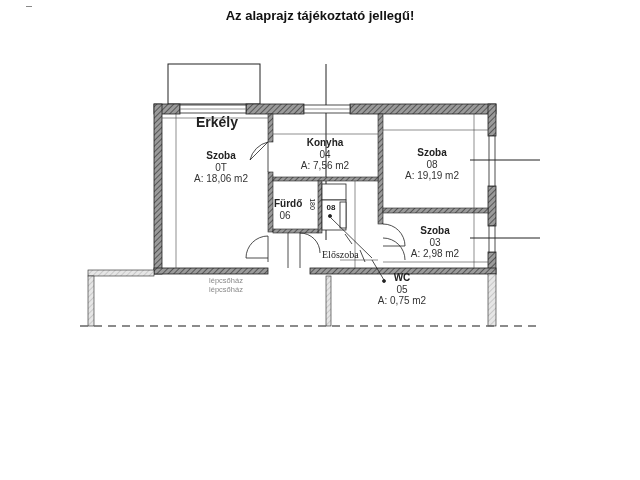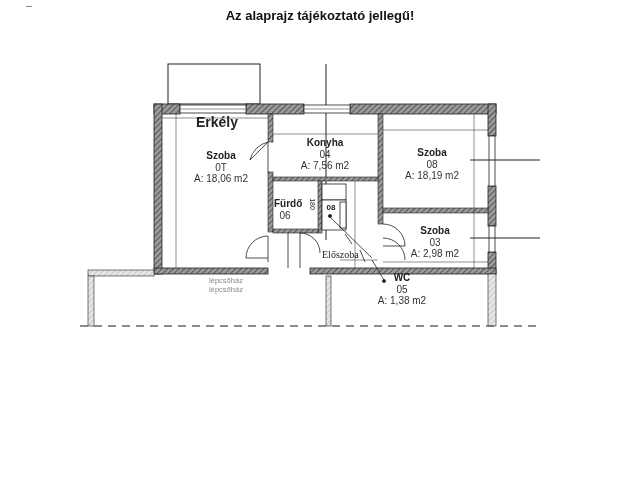--- a/index.html
+++ b/index.html
@@ -135,40 +135,40 @@
 
 <div class="lbl" style="left:290px; top:137px; width:70px;">
   <div class="name">Konyha</div>
   <div class="num">04</div>
   <div class="area">A: 7,56 m2</div>
 </div>
 
 <div class="lbl" style="left:397px; top:147px; width:70px;">
   <div class="name">Szoba</div>
   <div class="num">08</div>
-  <div class="area">A: 18,19 m2</div>
+  <div class="area">A: 19,19 m2</div>
 </div>
 
 <div class="lbl" style="left:274px; top:198px; width:22px;">
   <div class="name">Fürdő</div>
   <div class="num">06</div>
 </div>
 <div class="lbl" style="left:306px; top:200px; width:12px; transform:rotate(90deg); font-size:7px;">180</div>
 <div class="lbl" style="left:323px; top:203px; width:16px; font-size:8px; font-weight:bold;">08</div>
 
 <div class="eloszoba" style="left:322px; top:249px;">Előszoba</div>
 
 <div class="lbl" style="left:400px; top:225px; width:70px;">
   <div class="name">Szoba</div>
   <div class="num">03</div>
   <div class="area">A: 2,98 m2</div>
 </div>
 
 <div class="lbl" style="left:372px; top:272px; width:60px;">
   <div class="name" style="font-size:10px;">WC</div>
   <div class="num">05</div>
-  <div class="area">A: 1,38 m2</div>
+  <div class="area">A: 0,75 m2</div>
 </div>
 
 <div class="stair" style="left:196px; top:276px; width:60px;">
   <div>lépcsőház</div>
   <div>lépcsőház</div>
 </div>
 
 </body></html>

